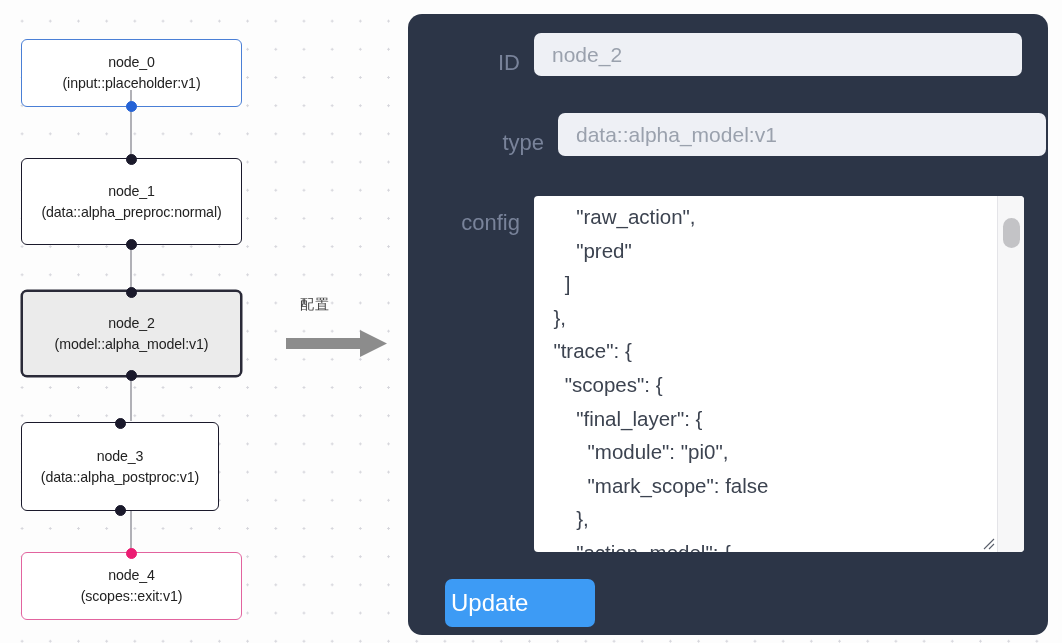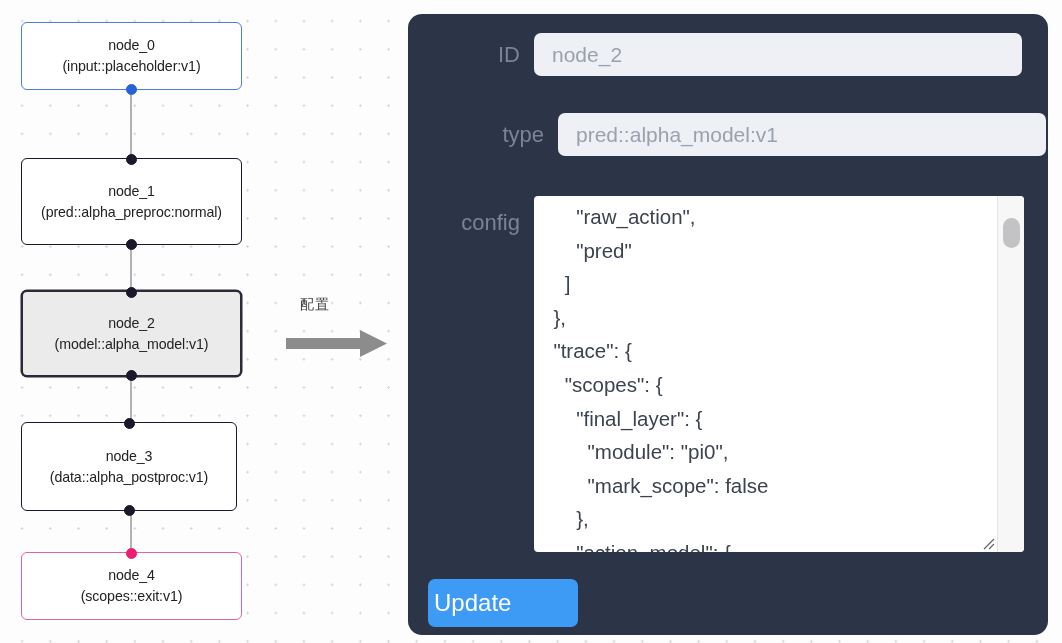--- a/index.html
+++ b/index.html
@@ -29,21 +29,21 @@
     display:flex;align-items:center;justify-content:center;
     text-align:center;
     color:#222222;
     font-size:14.2px;
     line-height:21px;
     padding:0 10px;
     letter-spacing:-0.1px;
     box-shadow:0 0 0 0 rgba(0,0,0,0);
   }
   .node .lbl{display:block;width:100%;word-break:break-all;}
-  .node.input-node{border:1.4px solid #4a7fd6;}
+  .node.input-node{border:1.4px solid #4a7fd6;margin-top:17px;}
   .node.output-node{border:1.6px solid #e2649f;}
   .node.selected{
     background:#ebebeb;
     border:2px solid #2a2a38;
     box-shadow:0 0 0 0.5px #2a2a38;
   }
 
   
   .handle{
     position:absolute;
@@ -83,21 +83,21 @@
     position:absolute;
     left:408px;top:14px;width:640px;height:621px;
     background:#2c3547;
     border-radius:14px;
     box-sizing:border-box;
     overflow:hidden;
     z-index:10;
   }
   .field-row{
     position:absolute;
-    display:flex;align-items:center;
+    display:flex;align-items:flex-end;
     left:0;width:100%;
   }
   .field-label{
     width:126px;text-align:right;
     color:#79839a;
     font-size:22px;
     padding-right:14px;
     box-sizing:border-box;
     white-space:nowrap;
   }
@@ -154,21 +154,21 @@
     background:#c3c3c6;
     border-radius:9px;
   }
   .ta-resize{
     position:absolute;right:28px;bottom:1px;
     width:16px;height:16px;
   }
 
   #update-btn{
     position:absolute;
-    left:20px;top:565px;
+    left:37px;top:565px;
     width:150px;height:48px;
     background:#3d9bf5;
     border:none;border-radius:7px;
     color:#ffffff;
     font-size:24px;
     font-family:"Liberation Sans","DejaVu Sans",sans-serif;
     display:flex;align-items:center;
     box-sizing:border-box;
     cursor:pointer;
   }
@@ -184,33 +184,33 @@
   <div class="edge" style="top:511px;height:41px;"></div>
 
   <div class="node input-node" style="left:21px;top:22px;width:221px;height:68px;">
     <span class="lbl" style="white-space:pre-line;">node_0
 (input::placeholder:v1)</span>
     <span class="handle bottom blue"></span>
   </div>
 
   <div class="node" style="left:21px;top:158px;width:221px;height:87px;">
     <span class="lbl" style="white-space:pre-line;">node_1
-(pred::alpha_preproc:normal)</span>
+(data::alpha_preproc:normal)</span>
     <span class="handle top"></span>
     <span class="handle bottom"></span>
   </div>
 
   <div class="node selected" style="left:21px;top:290px;width:221px;height:87px;">
     <span class="lbl" style="white-space:pre-line;">node_2
 (model::alpha_model:v1)</span>
     <span class="handle top"></span>
     <span class="handle bottom"></span>
   </div>
 
-  <div class="node" style="left:21px;top:422px;width:216px;height:89px;">
+  <div class="node" style="left:21px;top:422px;width:198px;height:89px;">
     <span class="lbl" style="white-space:pre-line;">node_3
 (data::alpha_postproc:v1)</span>
     <span class="handle top"></span>
     <span class="handle bottom"></span>
   </div>
 
   <div class="node output-node" style="left:21px;top:552px;width:221px;height:68px;">
     <span class="lbl" style="white-space:pre-line;">node_4
 (scopes::exit:v1)</span>
     <span class="handle top pink"></span>
@@ -226,21 +226,21 @@
 
 <div id="panel">
 
   <div class="field-row" id="row-id">
     <div class="field-label">ID</div>
     <div class="field-input">node_2</div>
   </div>
 
   <div class="field-row" id="row-type">
     <div class="field-label">type</div>
-    <div class="field-input">pred::alpha_model:v1</div>
+    <div class="field-input">data::alpha_model:v1</div>
   </div>
 
   <div class="field-row" id="row-config">
     <div class="field-label">config</div>
     <div class="ta-wrap">
       <div class="ta-text">      "raw_action",
       "pred"
     ]
   },
   "trace": {

